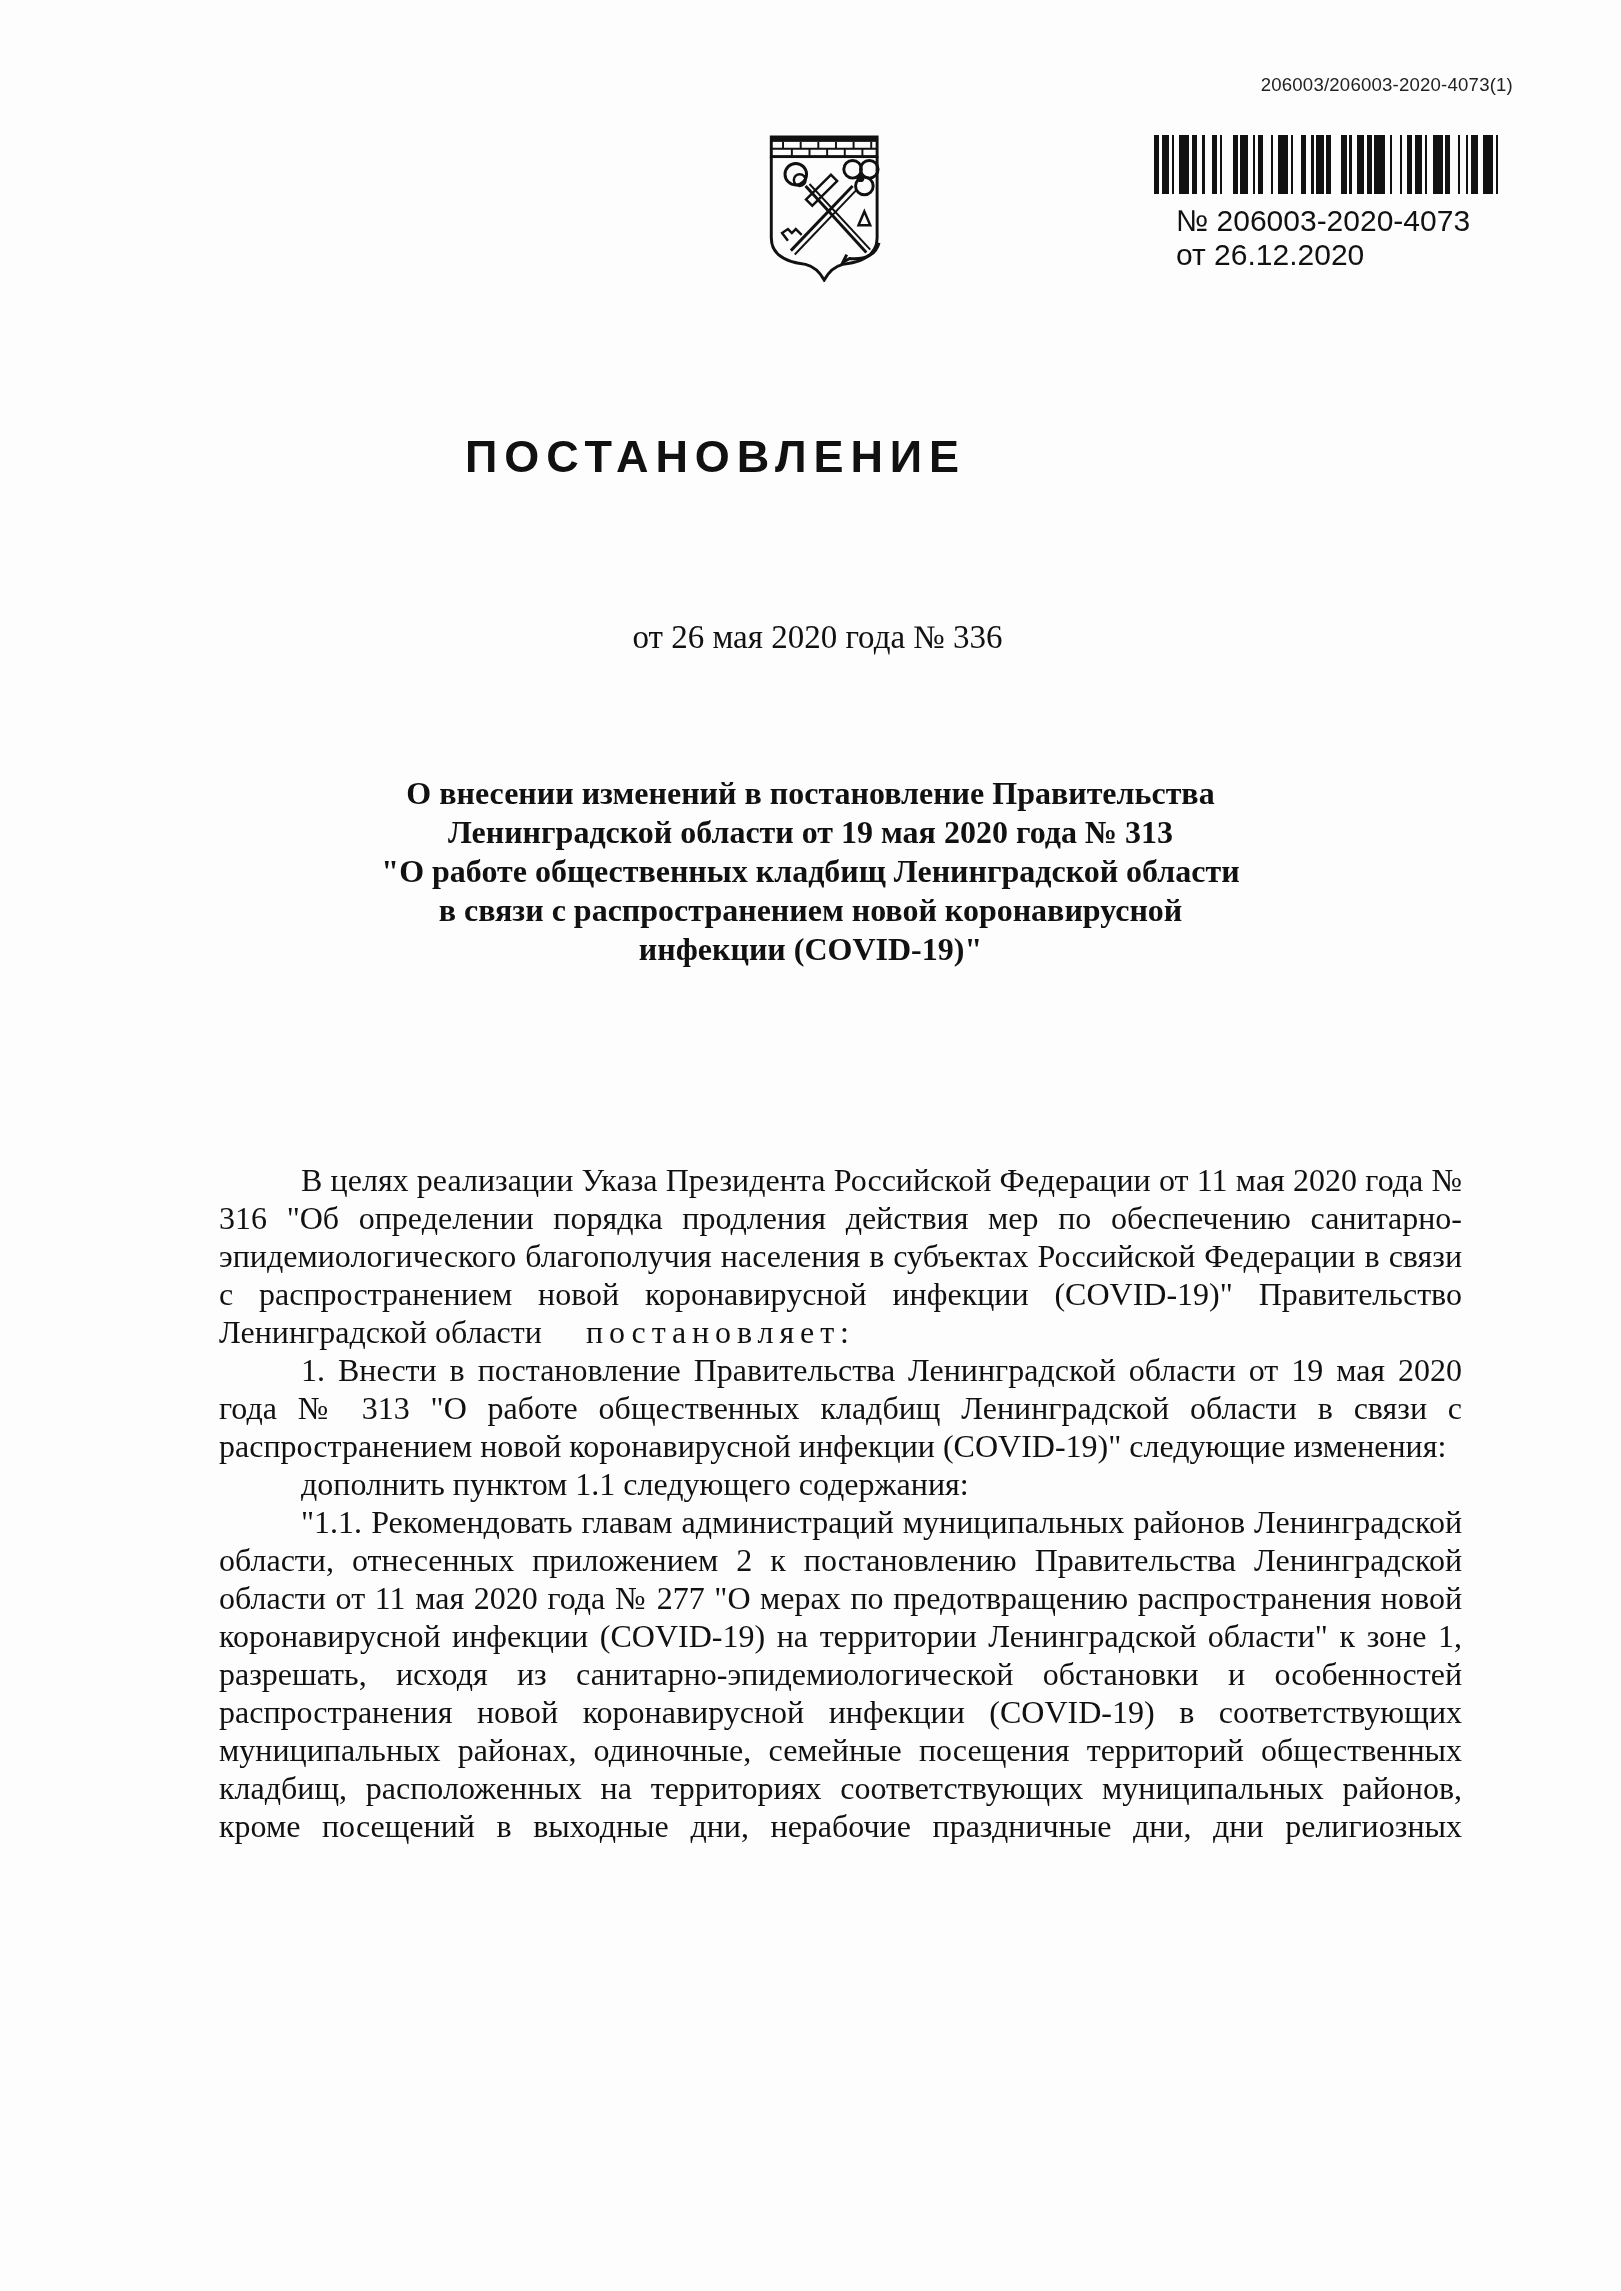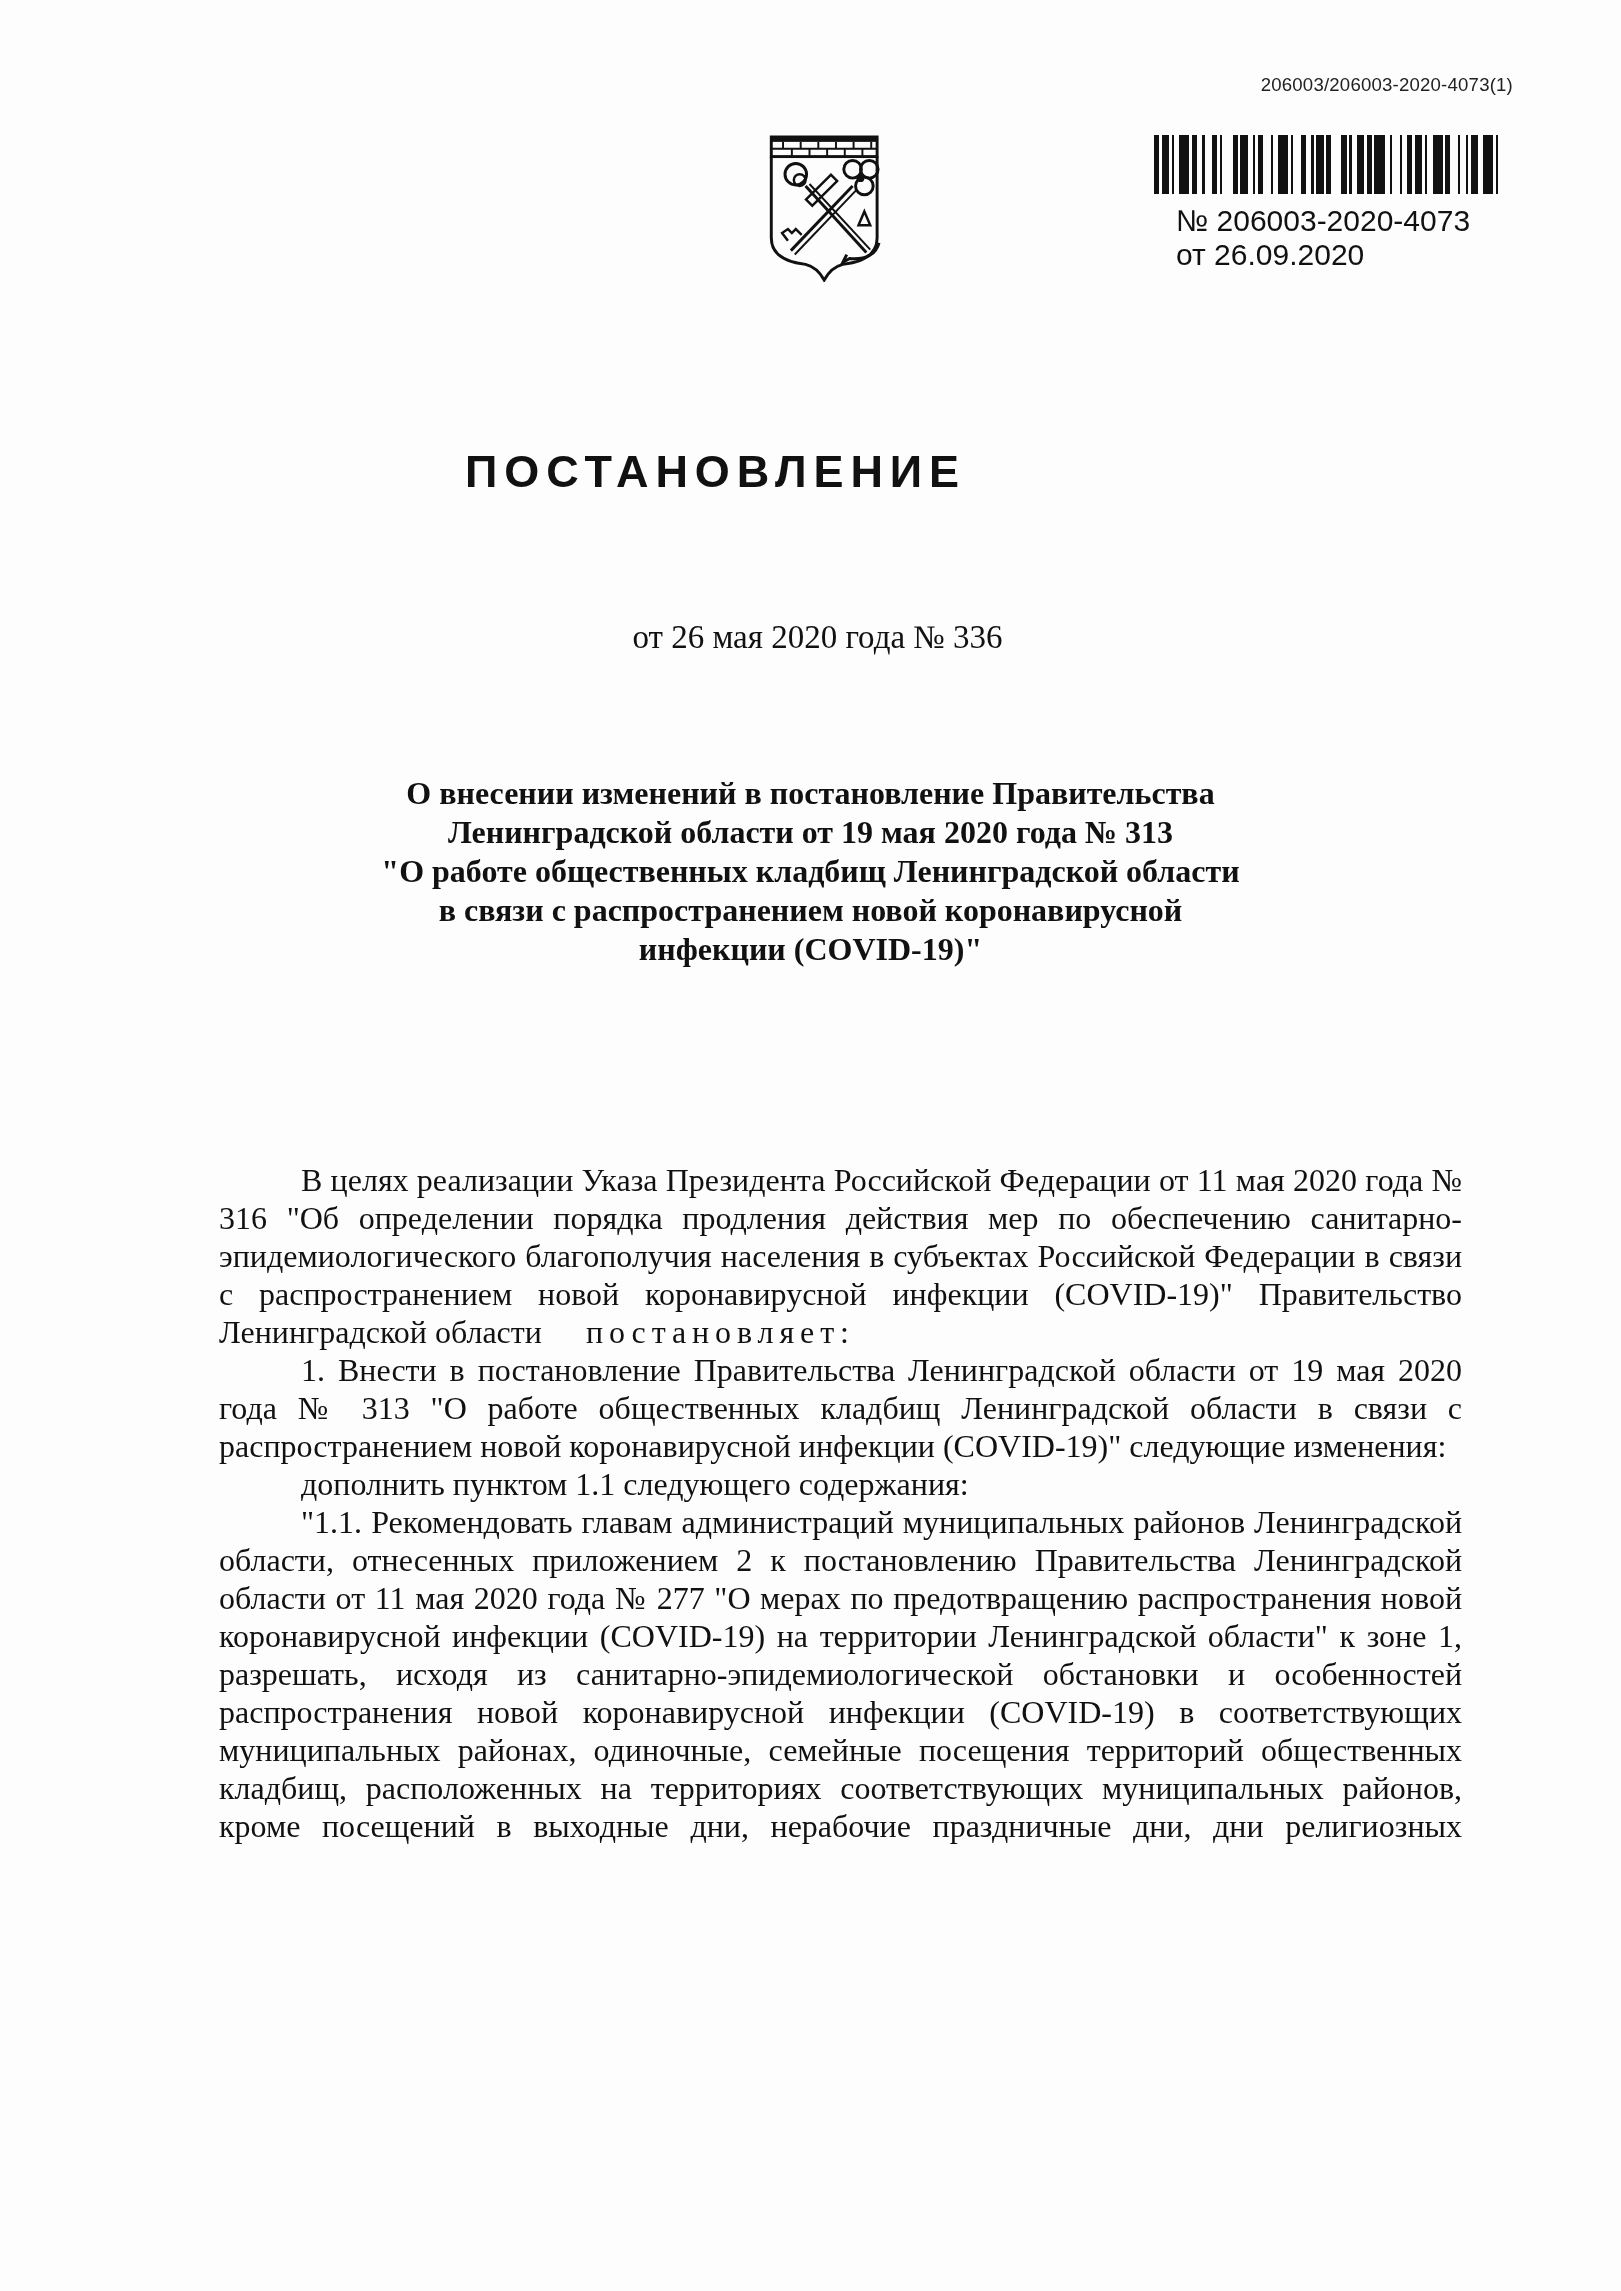--- a/index.html
+++ b/index.html
@@ -8,21 +8,21 @@
 
   .doc-id { position: absolute; top: 74px; right: 108px; font-family: "Liberation Sans", sans-serif; font-size: 18.6px; color: #222; letter-spacing: 0.2px; }
   .barcode { position: absolute; left: 1154px; top: 135px; width: 351px; height: 59px; display: flex; align-items: stretch; }
   .barcode span { display: block; background: #111; height: 100%; }
   .reg-number { position: absolute; left: 1176px; top: 204px; font-family: "Liberation Sans", sans-serif; font-size: 30px; line-height: 33px; color: #111; }
   .reg-date { position: absolute; left: 1176px; top: 238px; font-family: "Liberation Sans", sans-serif; font-size: 30px; line-height: 33px; color: #111; }
 
   .emblem { position: absolute; left: 737px; top: 135px; width: 145px; height: 147px; }
 
   .gov-title { position: absolute; left: 0; width: 1621px; top: 361px; text-align: center; font-family: "Liberation Serif", serif; font-weight: bold; font-size: 37px; letter-spacing: 8.3px; color: #111; }
-  .decree-title { position: absolute; left: 0; width: 1431px; top: 431px; text-align: center; font-family: "Liberation Sans", sans-serif; font-weight: bold; font-size: 45px; letter-spacing: 6.9px; color: #111; margin-top: 15px; }
+  .decree-title { position: absolute; left: 0; width: 1431px; top: 431px; text-align: center; font-family: "Liberation Sans", sans-serif; font-weight: bold; font-size: 45px; letter-spacing: 6.9px; color: #111; }
 
   .date-line { position: absolute; left: 7px; width: 1621px; top: 619px; text-align: center; font-family: "Liberation Serif", serif; font-size: 33px; color: #111; }
 
   .subject { position: absolute; left: 294px; width: 1033px; top: 774px; text-align: center; font-family: Liberation Serif, serif; font-weight: bold; font-size: 32px; line-height: 39px; color: #111; }
   .subject div { white-space: nowrap; }
 
   .body { position: absolute; left: 219px; width: 1243px; top: 1161px; font-family: "Liberation Serif", serif; font-size: 32px; line-height: 38px; color: #111; }
   .body p { margin: 0; text-align: justify; text-align-last: left; }
   .body .indent { text-indent: 82px; }
   .body .jl { text-align-last: justify; }
@@ -104,21 +104,21 @@
       <span style="width: 2.5px; background: transparent;"></span>
       <span style="width: 7.6px;"></span>
       <span style="width: 5.1px; background: transparent;"></span>
       <span style="width: 10.2px;"></span>
       <span style="width: 2.5px; background: transparent;"></span>
       <span style="width: 2.5px;"></span>
       <span style="width: 5.1px; background: transparent;"></span>
     </div>
 
   <div class="reg-number">№ 206003-2020-4073</div>
-  <div class="reg-date">от 26.09.2020</div>
+  <div class="reg-date">от 26.12.2020</div>
 
   <svg class="emblem" viewBox="0 0 148 150">
 
     <rect x="35" y="2" width="108" height="20" fill="none" stroke="#111" stroke-width="3"></rect>
     <rect x="35" y="2" width="108" height="5" fill="#111"></rect>
     <line x1="35" y1="14" x2="143" y2="14" stroke="#111" stroke-width="2"></line>
     <g stroke="#111" stroke-width="2">
       <line x1="47" y1="7" x2="47" y2="14"></line>
         <line x1="65" y1="7" x2="65" y2="14"></line>
         <line x1="83" y1="7" x2="83" y2="14"></line>

